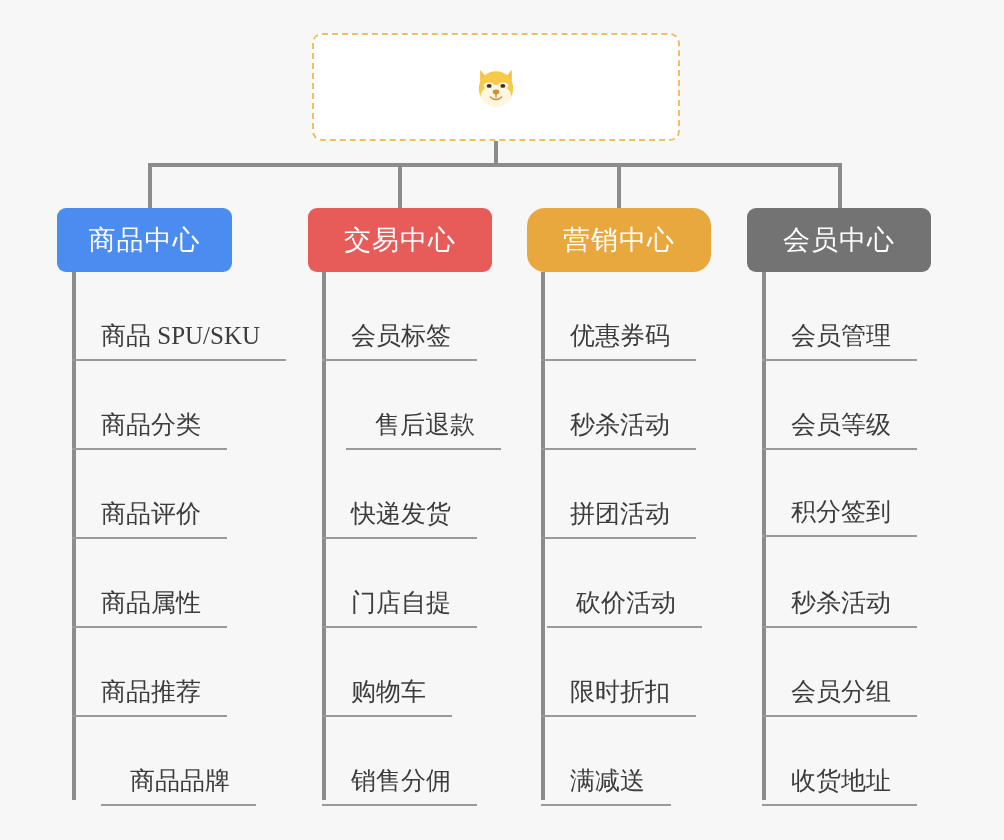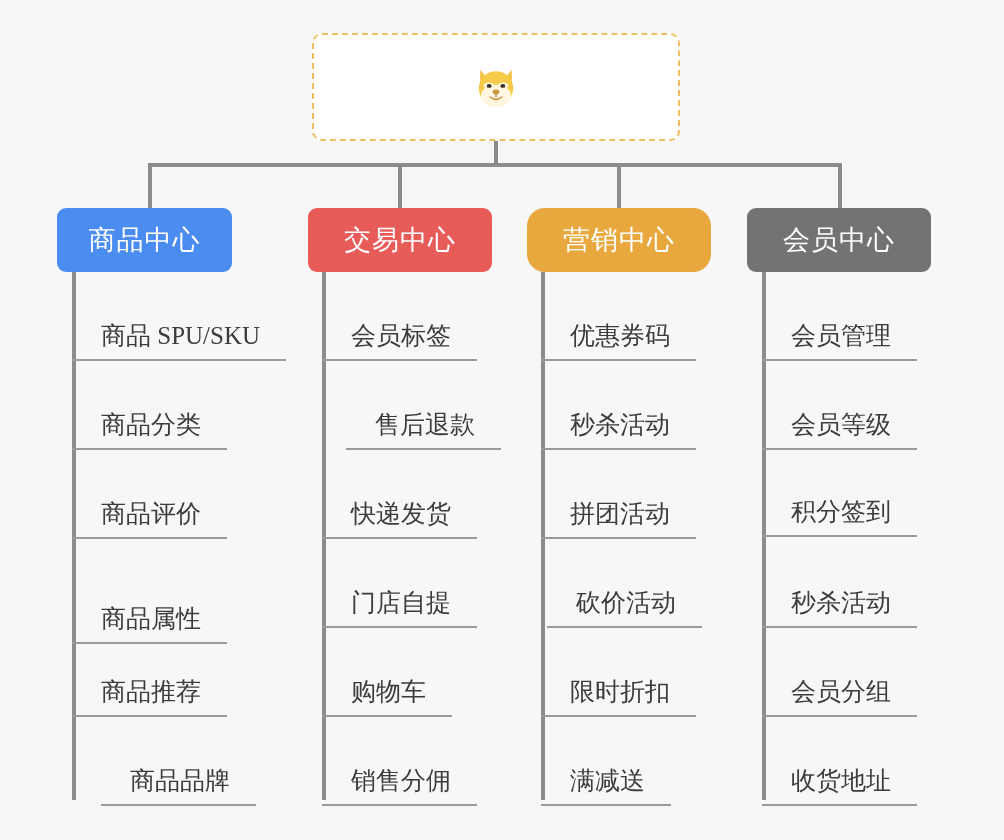--- a/index.html
+++ b/index.html
@@ -145,21 +145,21 @@
     <div class="branch-items" style="left:15px;">
       <div class="leaf" style="top:0px;">
         <span class="leaf-inner">商品 SPU/SKU</span>
       </div>
       <div class="leaf" style="top:89px;">
         <span class="leaf-inner">商品分类</span>
       </div>
       <div class="leaf" style="top:178px;">
         <span class="leaf-inner">商品评价</span>
       </div>
-      <div class="leaf" style="top:267px;margin-top:16px;">
+      <div class="leaf" style="top:267px;">
         <span class="leaf-inner">商品属性</span>
       </div>
       <div class="leaf" style="top:356px;">
         <span class="leaf-inner">商品推荐</span>
       </div>
       <div class="leaf" style="top:445px;padding-left:29px;">
         <span class="leaf-inner">商品品牌</span>
       </div>
     </div>
   </div>

